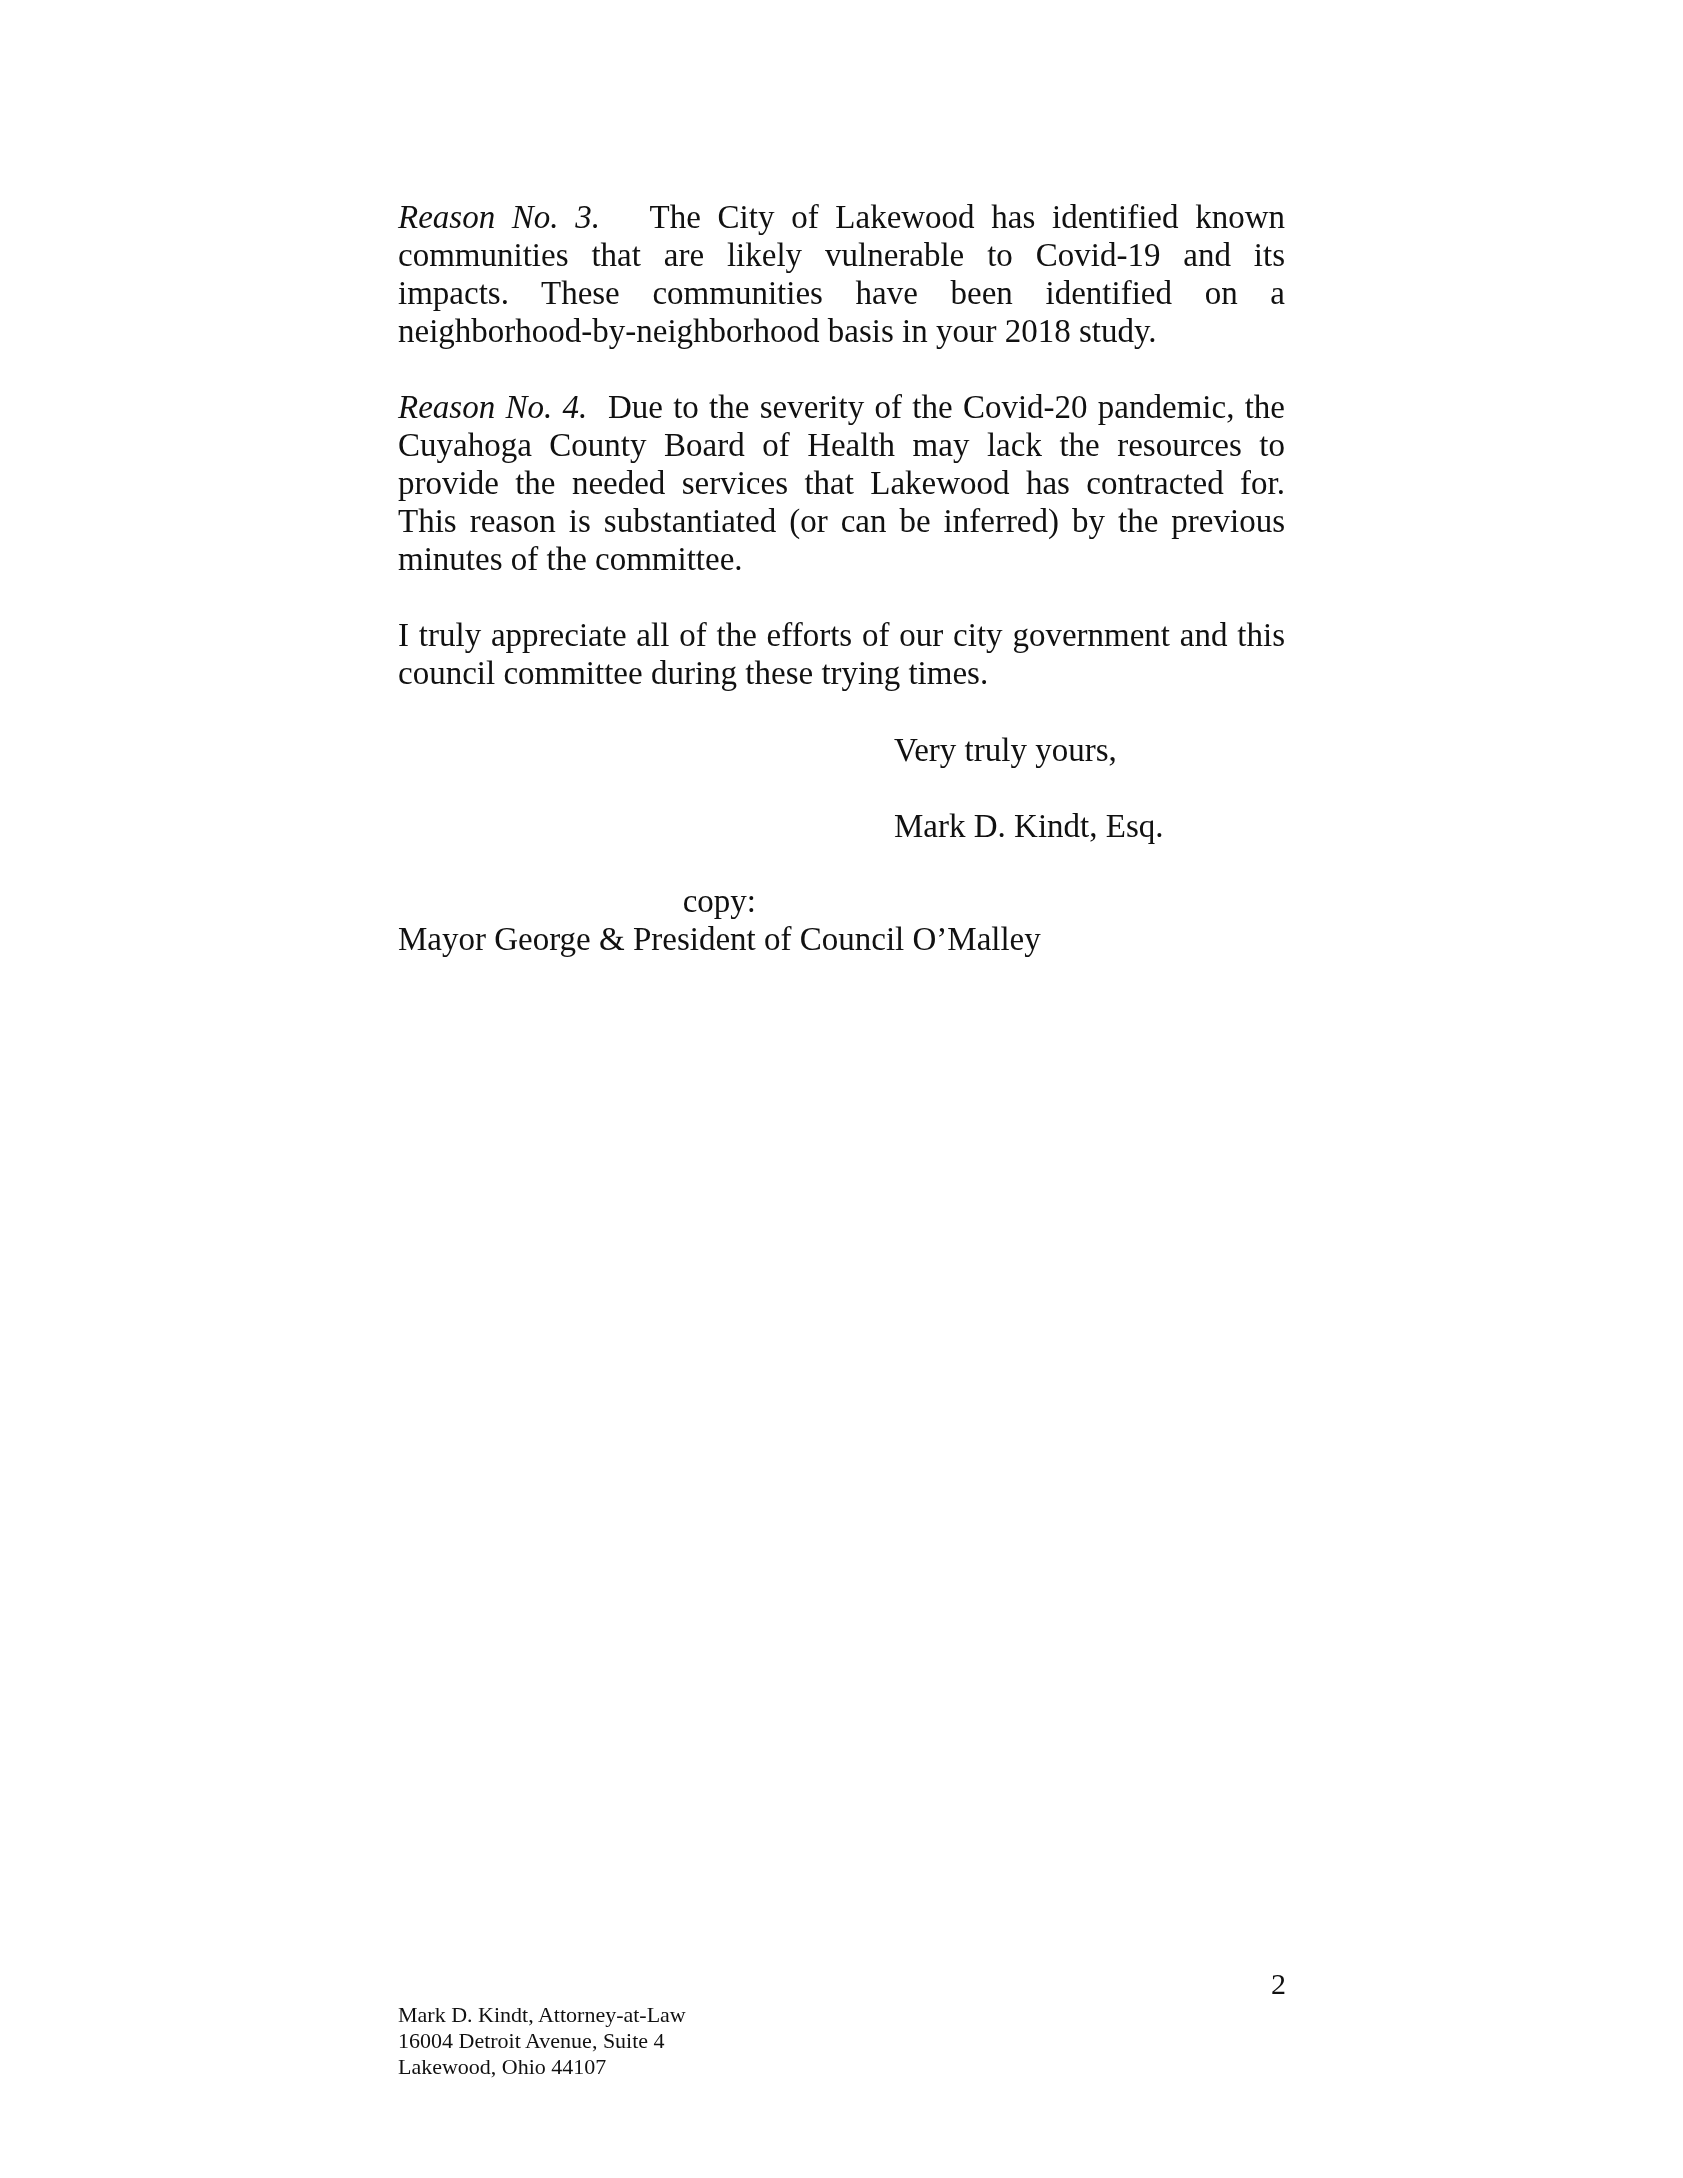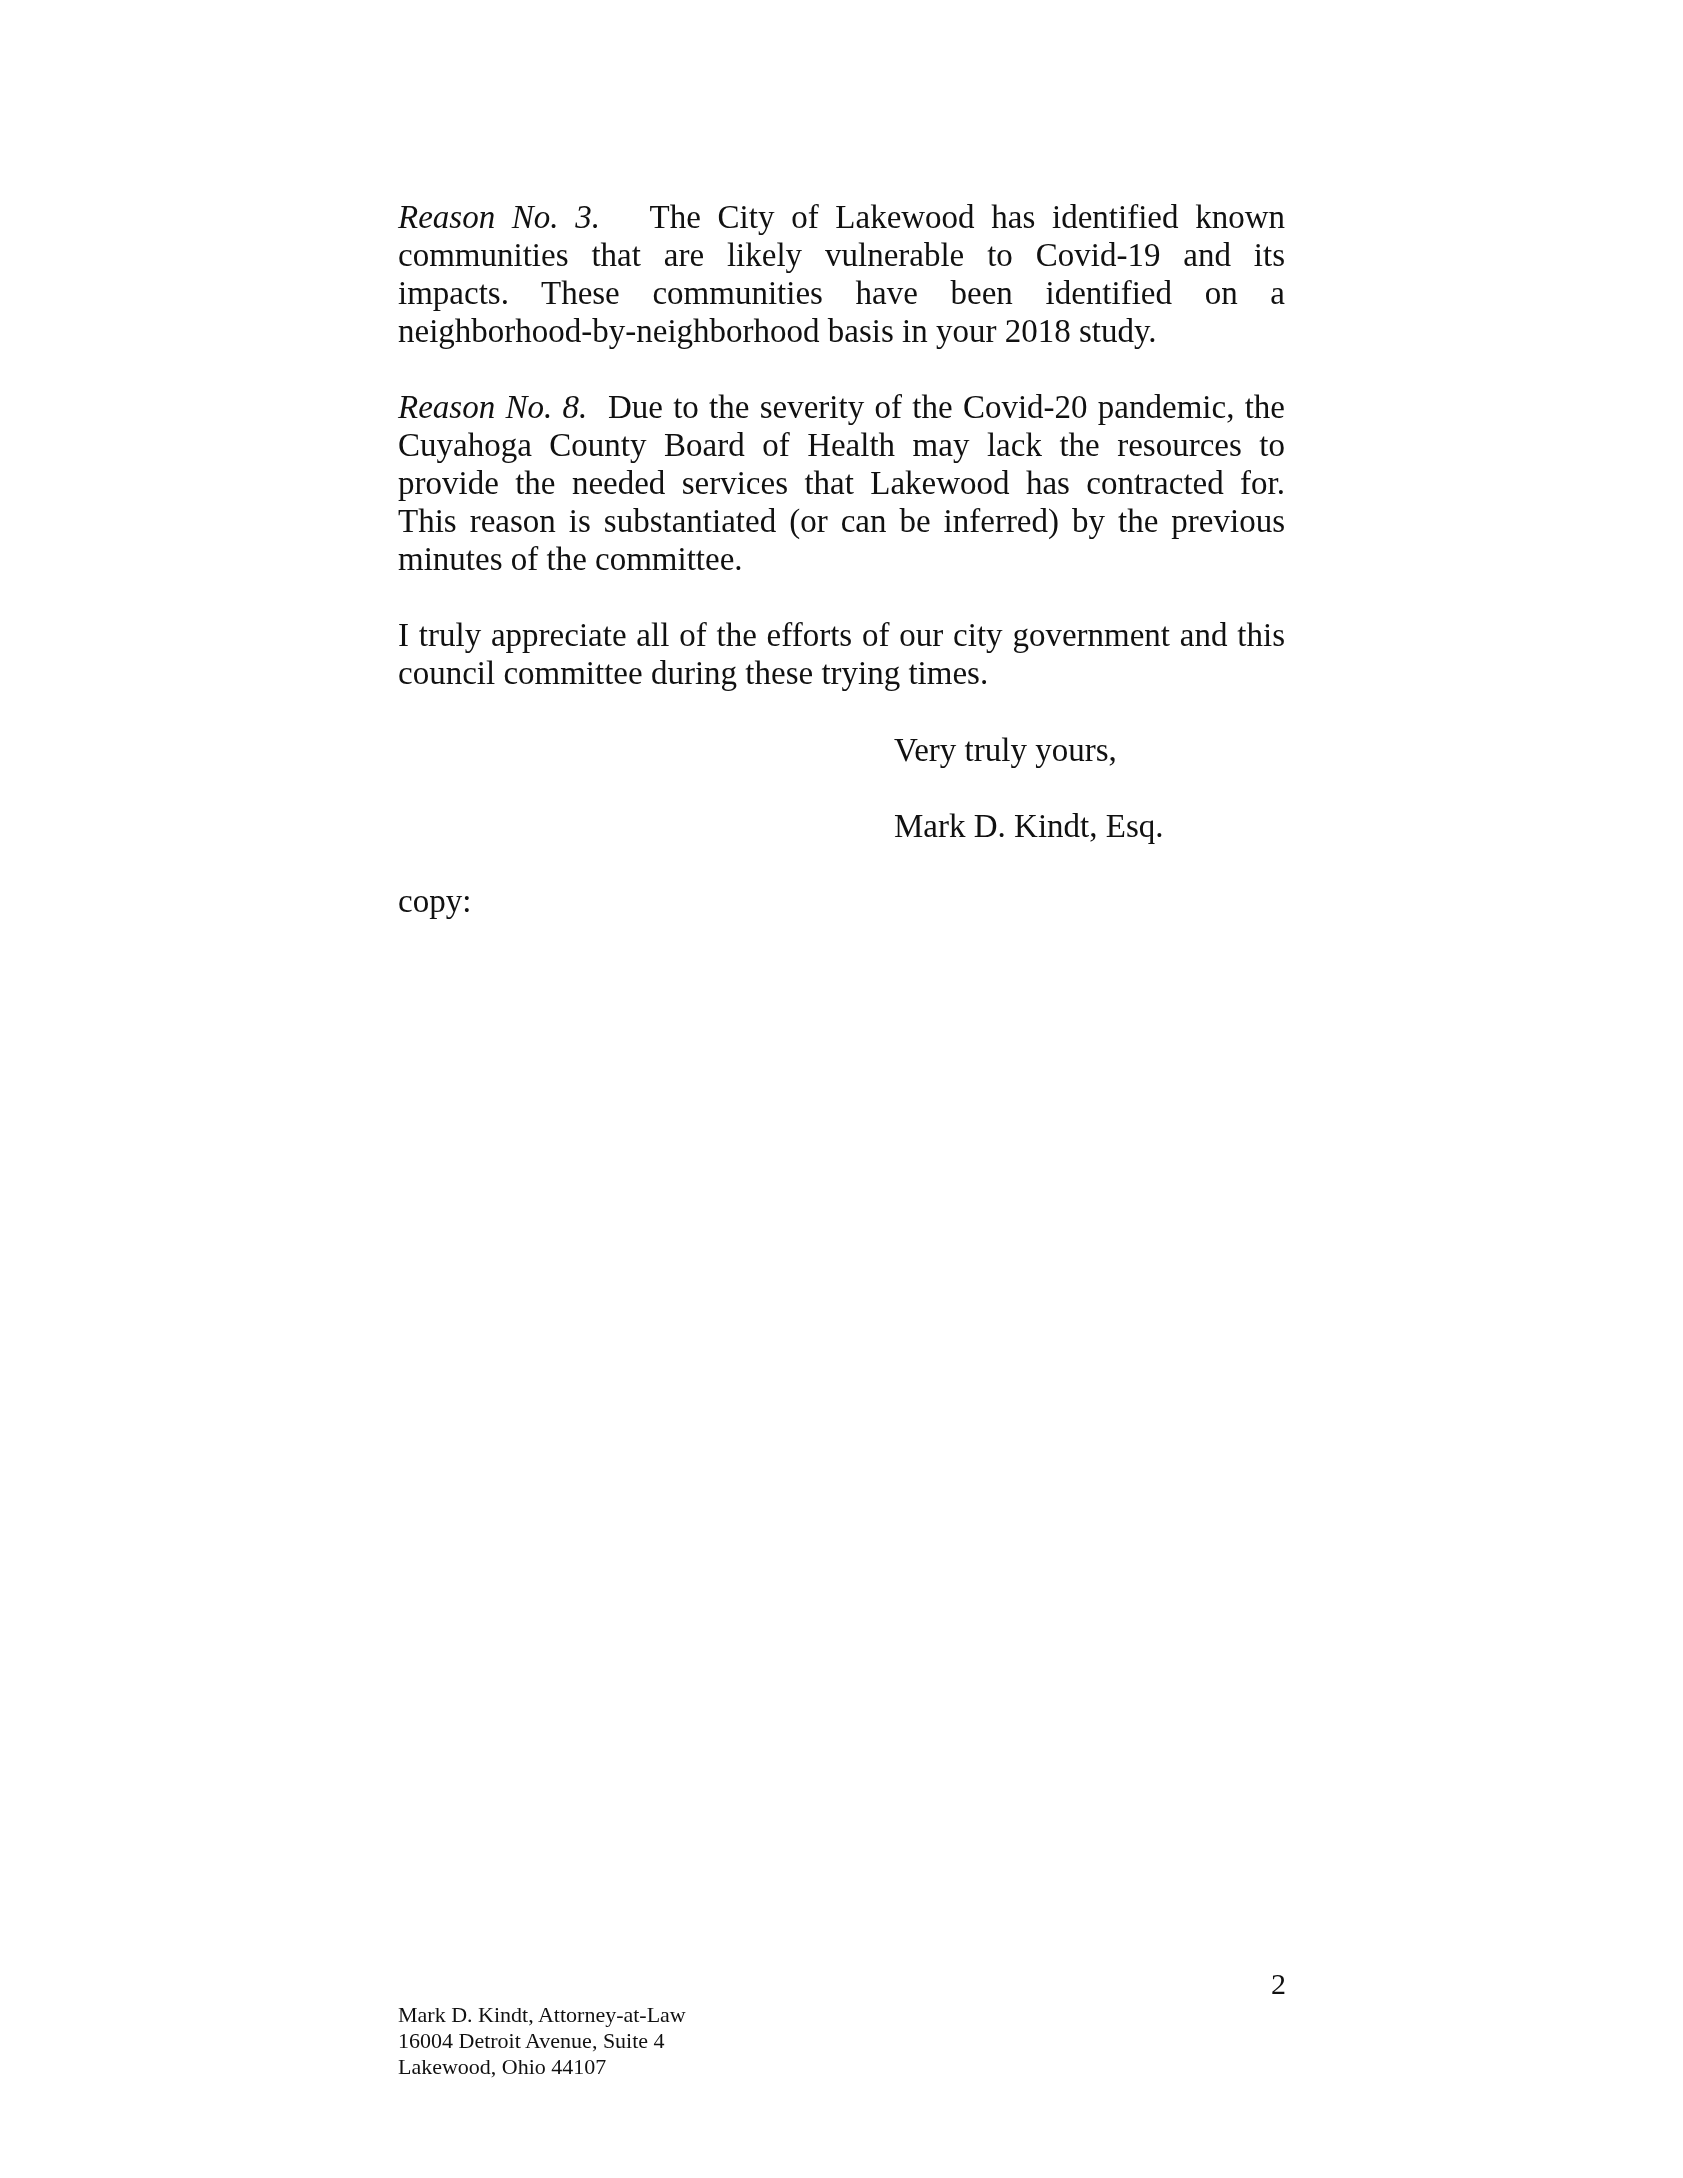--- a/index.html
+++ b/index.html
@@ -75,32 +75,33 @@
     }
   </style>
 </head>
 <body>
 
 <div class="page">
 
   <div class="body-text">
     <p class="para"><span class="label">Reason No. 3.</span>&nbsp;&nbsp; <span>The City of Lakewood has identified known communities that are likely vulnerable to Covid-19 and its impacts. These communities have been identified on a neighborhood-by-neighborhood basis in your 2018 study.</span></p>
 
-    <p class="para"><span class="label">Reason No. 8.</span>&nbsp; <span>Due to the severity of the Covid-20 pandemic, the Cuyahoga County Board of Health may lack the resources to provide the needed services that Lakewood has contracted for. This reason is substantiated (or can be inferred) by the previous minutes of the committee.</span></p>
+    <p class="para"><span class="label">Reason No. 4.</span>&nbsp; <span>Due to the severity of the Covid-20 pandemic, the Cuyahoga County Board of Health may lack the resources to provide the needed services that Lakewood has contracted for. This reason is substantiated (or can be inferred) by the previous minutes of the committee.</span></p>
 
     <p class="para"><span>I truly appreciate all of the efforts of our city government and this council committee during these trying times.</span></p>
   </div>
 
   <div class="closing-block">
     <div>Very truly yours,</div>
     <div>Mark D. Kindt, Esq.</div>
   </div>
 
   <div class="copy-block">
     <div>copy:</div>
+    <div>Mayor George &amp; President of Council O’Malley</div>
   </div>
 
   <div class="page-number">2</div>
 
   <div class="footer">
     <div>Mark D. Kindt, Attorney-at-Law</div>
     <div>16004 Detroit Avenue, Suite 4</div>
     <div>Lakewood, Ohio 44107</div>
   </div>
 

